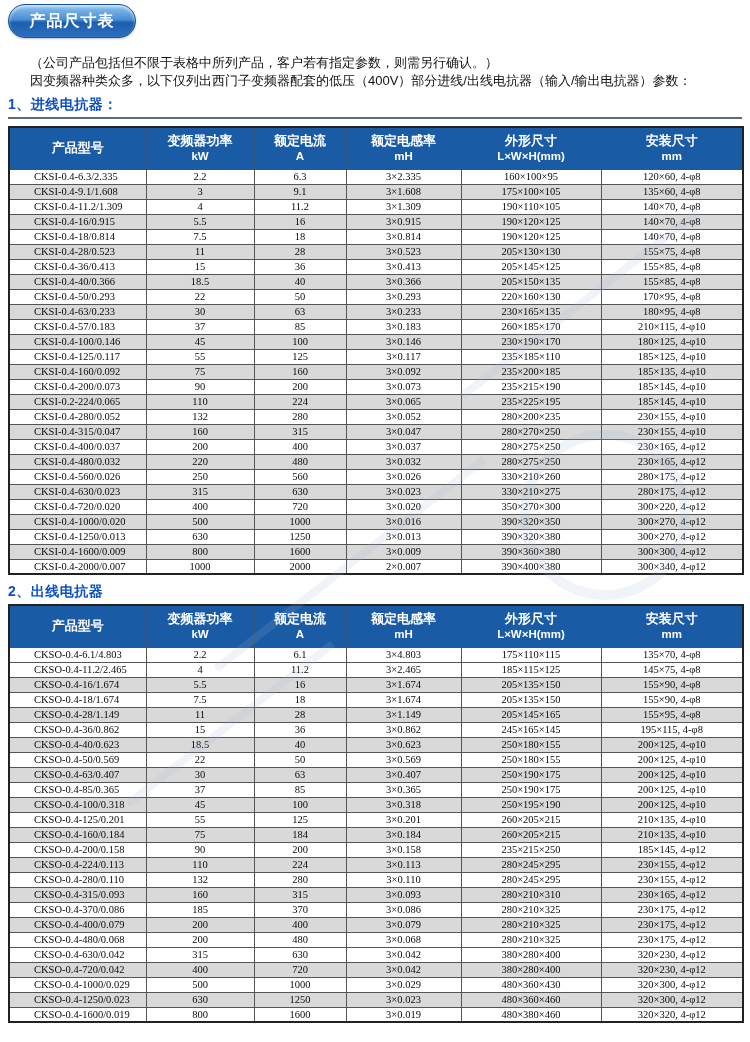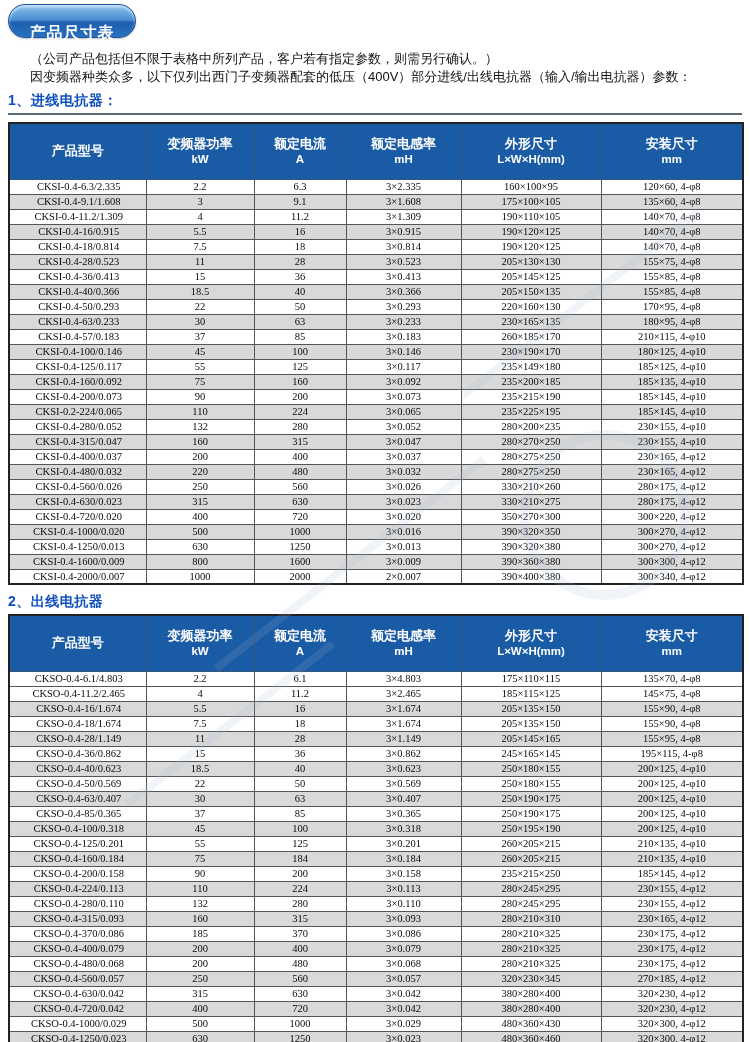--- a/index.html
+++ b/index.html
@@ -7,52 +7,52 @@
   body {
     width:750px; height:1042px; position:relative; overflow:hidden;
     font-family:"Liberation Sans", sans-serif; color:#111;
   }
   .page { position:relative; width:750px; height:1042px; padding:4px 8px 0 8px; }
 
   
   .title-btn {
     display:inline-block; margin-left:0px; margin-top:0px;
     min-width:128px; height:34px; line-height:32px; text-align:center;
-    padding:12px 20px; color:#fff; font-size:16px; font-weight:bold; letter-spacing:1px;
+    padding:0 20px; color:#fff; font-size:16px; font-weight:bold; letter-spacing:1px;
     background:linear-gradient(to bottom,#8ec3ec 0%,#4b8fd4 45%,#1d5fae 55%,#2a6fc0 100%);
     border:1px solid #1b55a0; border-radius:17px;
     box-shadow:inset 0 2px 3px rgba(255,255,255,.6), 0 1px 2px rgba(0,0,0,.25);
   }
 
-  .notes { margin:8px 0 4px 22px; font-size:13px; line-height:18px; color:#111; }
+  .notes { margin:16px 0 4px 22px; font-size:13px; line-height:18px; color:#111; }
   .notes p { margin:0; }
 
   .section-heading {
     color:#0d4fc0; font-size:14px; font-weight:bold; letter-spacing:.5px;
     margin-top:6px; padding-bottom:3px;
   }
   .section-heading.ruled { border-bottom:2px solid #5a6b7a; margin-bottom:7px; }
 
   table.spec {
     width:734px; border-collapse:collapse; table-layout:fixed;
     border:2px solid #222; font-family:"Liberation Serif", serif;
   }
   table.spec th {
     background:#1a5ba6; color:#ffffff; font-family:"Liberation Sans", sans-serif;
     font-weight:bold; text-align:center; vertical-align:middle;
-    height:56px; border:1px solid #33567e; padding:2px;
+    height:42px; border:1px solid #33567e; padding:2px;
   }
   table.spec th .h-label { font-size:13px; line-height:16px; }
   table.spec th .h-unit  { font-size:11.5px; line-height:14px; font-weight:bold; }
   table.spec td {
     border:1px solid #555; height:15px; font-size:10.5px; line-height:13px;
     text-align:center; vertical-align:middle; color:#0a0a0a; padding:0 2px;
     white-space:nowrap; overflow:hidden;
   }
-  table.spec td.model { text-align:center; padding-left:4px; }
+  table.spec td.model { text-align:left; padding-left:24px; }
   table.spec tr.alt td { background:#d9d9d9; }
   table.spec tr.norm td { background:#ffffff; }
 
   
   col.c-model { width:137px; } col.c-kw { width:108px; } col.c-amp { width:92px; }
   col.c-mh { width:115px; } col.c-dim { width:140px; } col.c-mount { width:142px; }
 
   
   .watermark { position:absolute; pointer-events:none; opacity:.16; z-index:5; }
   .wm-circle { border:10px solid #9fb4cc; border-radius:50%; }
@@ -203,21 +203,21 @@
           <td>100</td>
           <td>3×0.146</td>
           <td>230×190×170</td>
           <td>180×125, 4-φ10</td>
         </tr>
         <tr class="norm">
           <td class="model">CKSI-0.4-125/0.117</td>
           <td>55</td>
           <td>125</td>
           <td>3×0.117</td>
-          <td>235×149×180</td>
+          <td>235×185×110</td>
           <td>185×125, 4-φ10</td>
         </tr>
         <tr class="alt">
           <td class="model">CKSI-0.4-160/0.092</td>
           <td>75</td>
           <td>160</td>
           <td>3×0.092</td>
           <td>235×200×185</td>
           <td>185×135, 4-φ10</td>
         </tr>
@@ -520,28 +520,20 @@
           <td>230×175, 4-φ12</td>
         </tr>
         <tr class="norm">
           <td class="model">CKSO-0.4-480/0.068</td>
           <td>200</td>
           <td>480</td>
           <td>3×0.068</td>
           <td>280×210×325</td>
           <td>230×175, 4-φ12</td>
         </tr>
-        <tr class="alt">
-          <td class="model">CKSO-0.4-560/0.057</td>
-          <td>250</td>
-          <td>560</td>
-          <td>3×0.057</td>
-          <td>320×230×345</td>
-          <td>270×185, 4-φ12</td>
-        </tr>
         <tr class="norm">
           <td class="model">CKSO-0.4-630/0.042</td>
           <td>315</td>
           <td>630</td>
           <td>3×0.042</td>
           <td>380×280×400</td>
           <td>320×230, 4-φ12</td>
         </tr>
         <tr class="alt">
           <td class="model">CKSO-0.4-720/0.042</td>

